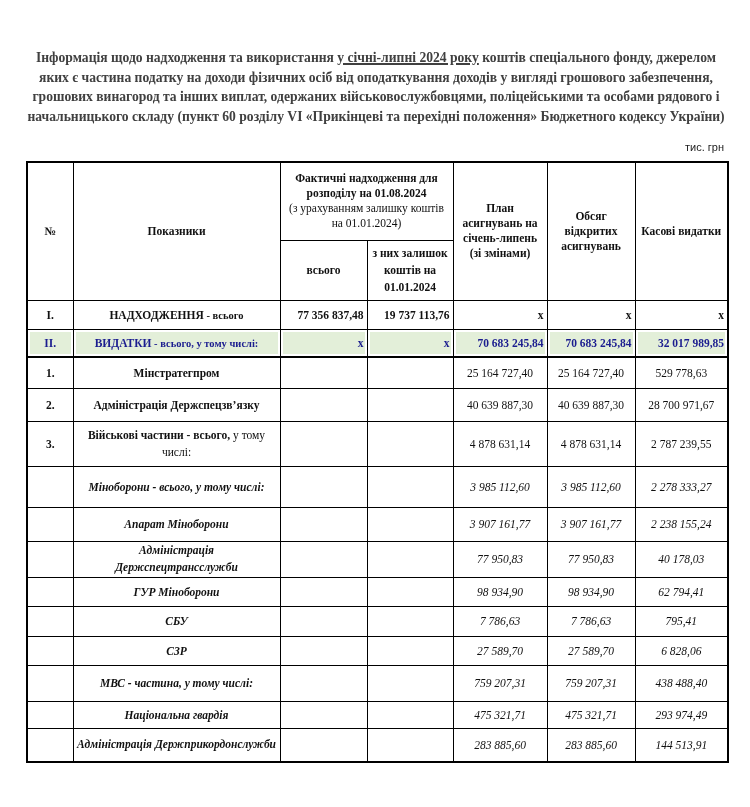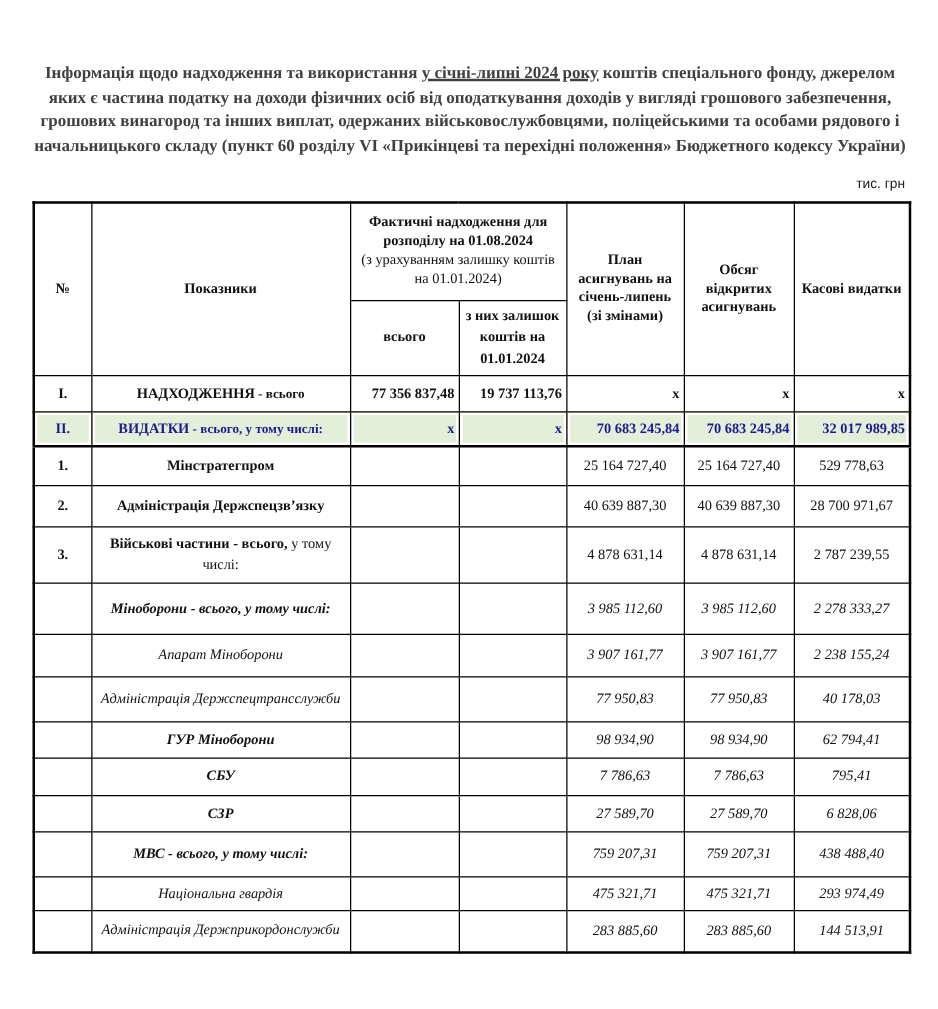--- a/index.html
+++ b/index.html
@@ -15,21 +15,21 @@
   table.report td, table.report th { border: 1px solid #000; padding: 0 3px; font-size: 11.5px;
                  vertical-align: middle; }
   th { font-weight: bold; text-align: center; line-height: 15px; font-size: 12px; }
   .hdr-bottom td, .hdr-bottom th { border-bottom: 3px double #000; }
   td.num { text-align: right; font-weight: bold; font-size: 12px; font-family: Liberation Serif, serif; }
   td.idx { text-align: center; font-weight: bold; font-size: 12.5px; }
   td.lbl { text-align: center; font-weight: bold; }
   td.val { text-align: center; font-weight: normal; font-size: 11px; }
   tr.green td { background: #e3efd9; color: #1b1d8f; box-shadow: inset 0 0 0 2px #fff; }
   td.it { font-style: italic; }
-  td.it.nb { font-weight: normal; }
+  td.it.nb { font-weight: bold; }
   td.it.val.nb { font-weight: normal; }
   .lh { line-height: 17px; }
 </style>
 </head>
 <body>
 
 <div class="title"><span>Інформація щодо надходження та використання </span><u>у січні-липні 2024 року</u><span> коштів спеціального фонду, джерелом яких є частина податку на доходи фізичних осіб від оподаткування доходів у вигляді грошового забезпечення, грошових винагород та інших виплат, одержаних військовослужбовцями, поліцейськими та особами рядового і начальницького складу (пункт 60 розділу VI «Прикінцеві та перехідні положення» Бюджетного кодексу України)</span></div>
 
 <div class="unit">тис. грн</div>
 
@@ -155,21 +155,21 @@
     <td class="idx"></td>
     <td class="lbl it">СЗР</td>
     <td></td>
     <td></td>
     <td class="val it">27 589,70</td>
     <td class="val it">27 589,70</td>
     <td class="val it">6 828,06</td>
   </tr>
   <tr style="height:36px">
     <td class="idx"></td>
-    <td class="lbl it">МВС - всього, у тому числі:</td>
+    <td class="lbl it">МВС - частина, у тому числі:</td>
     <td></td>
     <td></td>
     <td class="val it">759 207,31</td>
     <td class="val it">759 207,31</td>
     <td class="val it">438 488,40</td>
   </tr>
   <tr style="height:27px">
     <td class="idx"></td>
     <td class="lbl it nb">Національна гвардія</td>
     <td></td>

